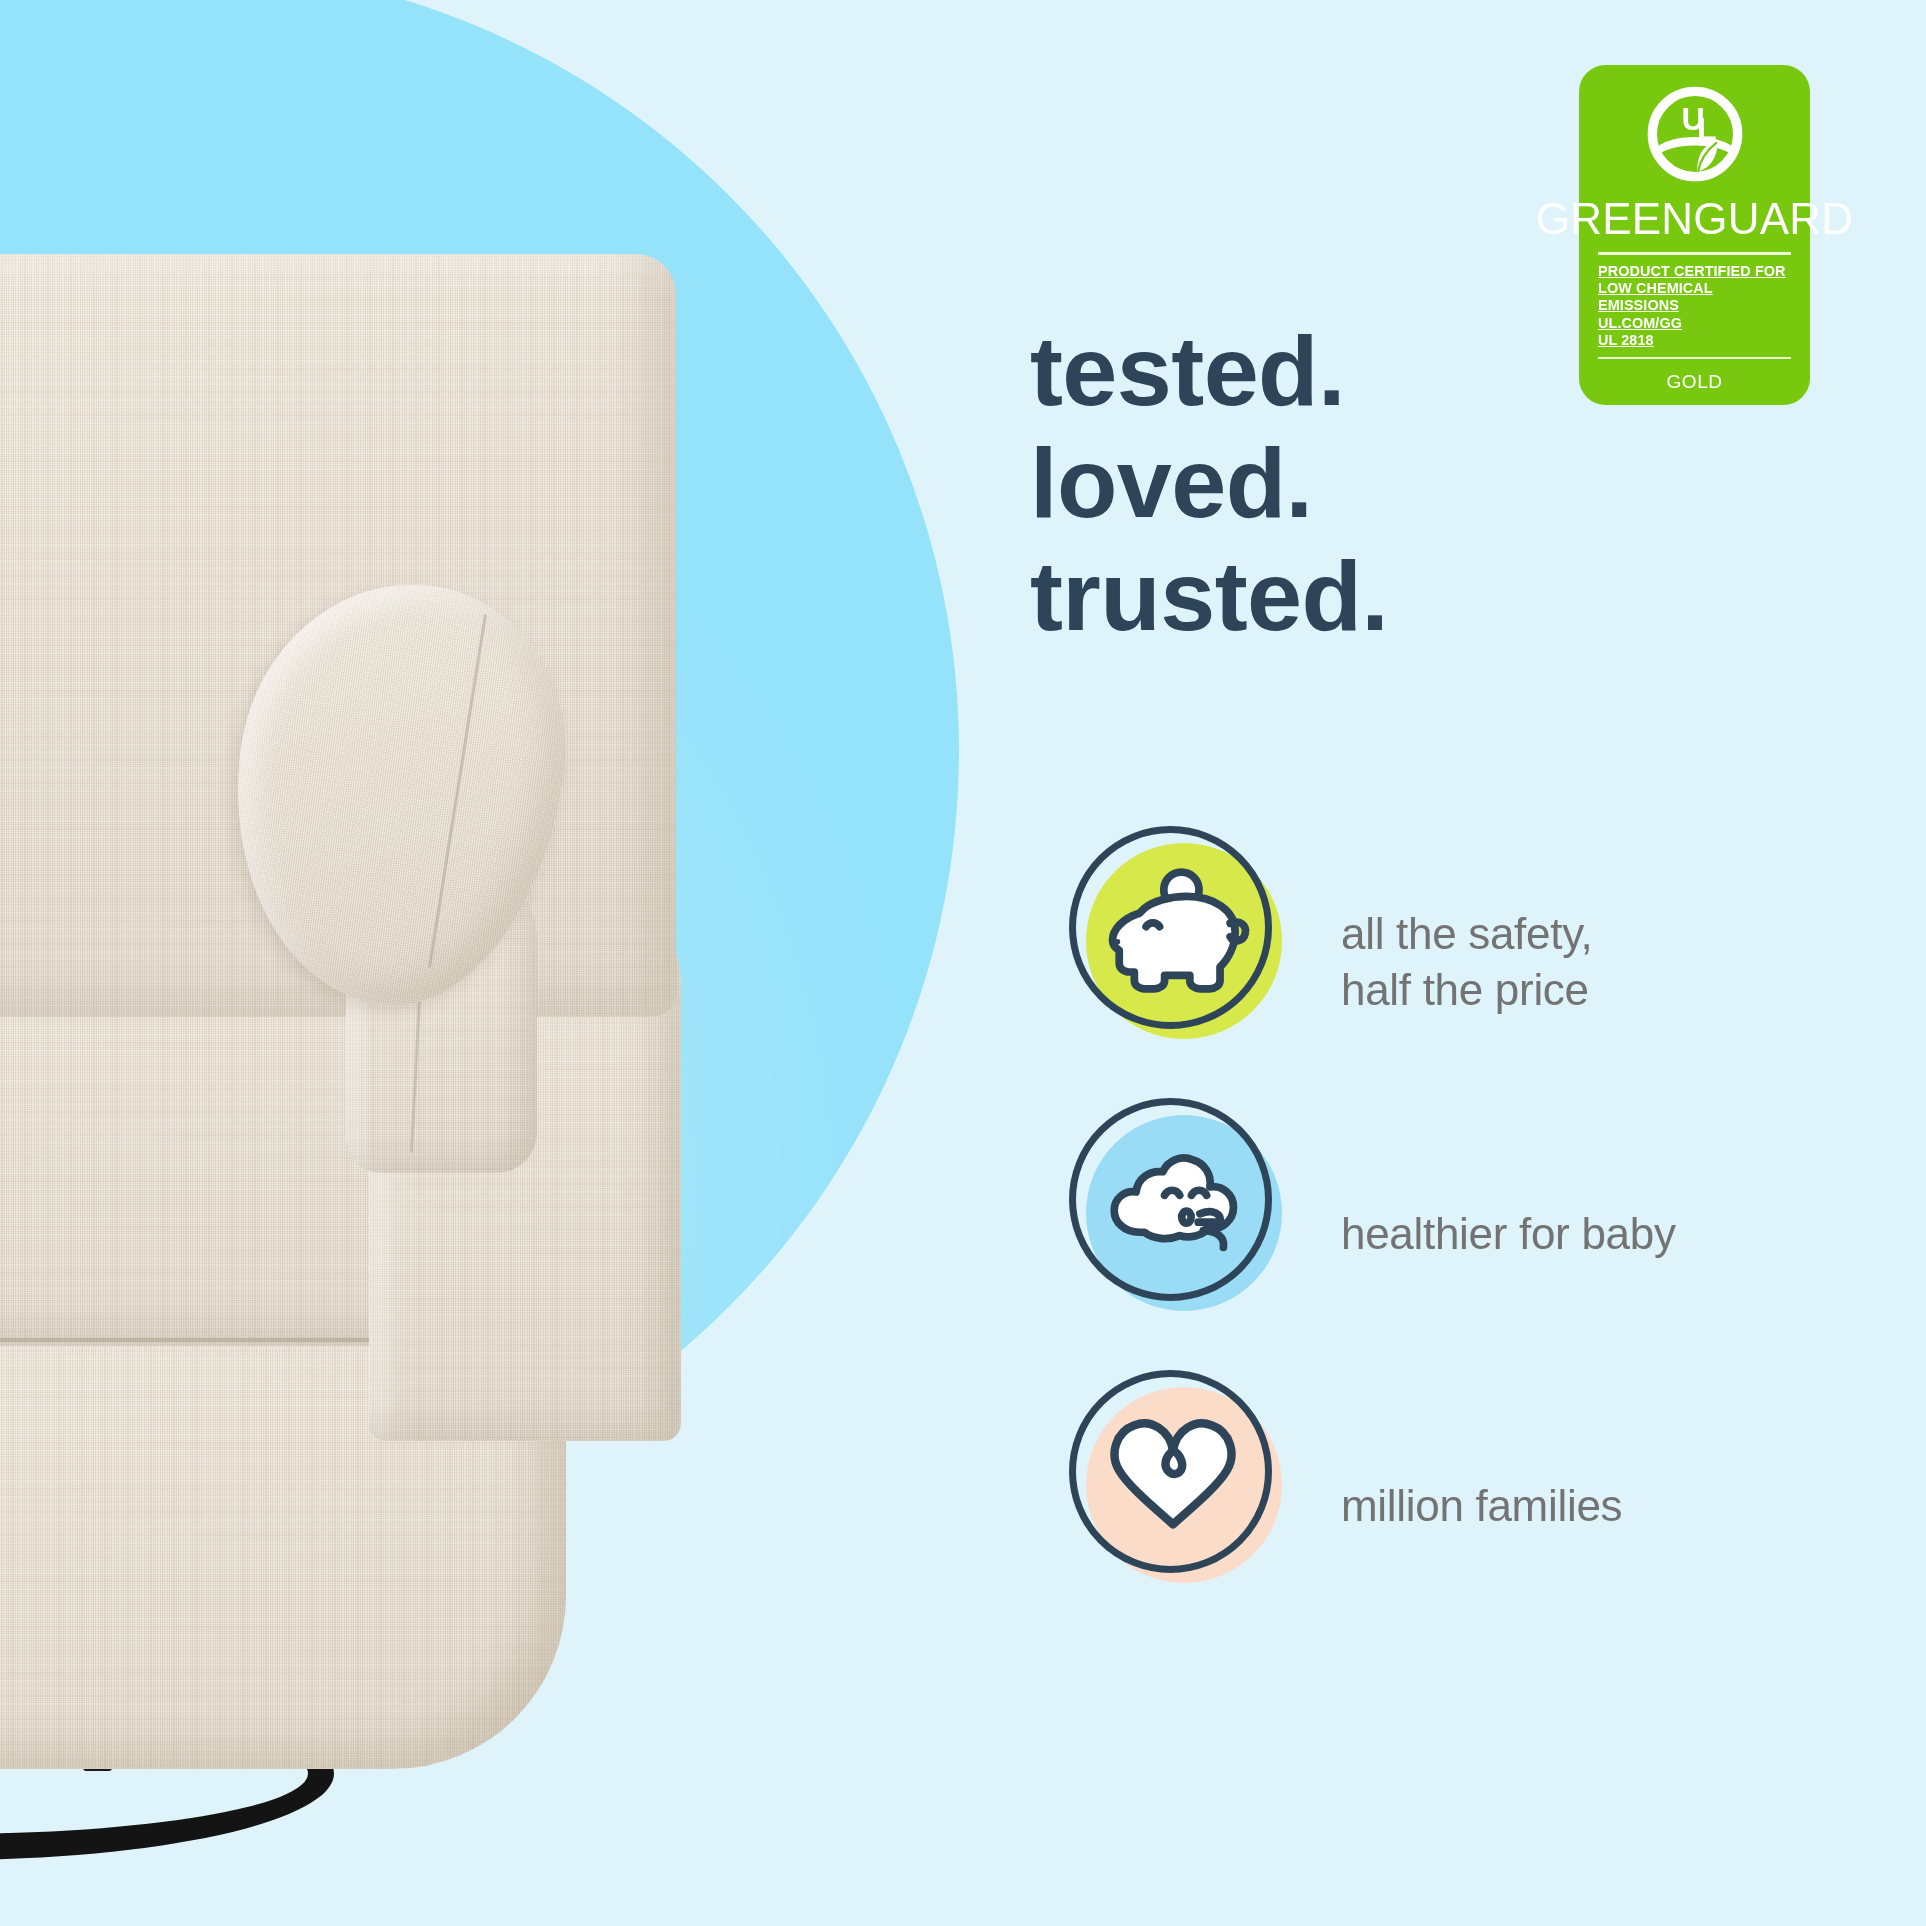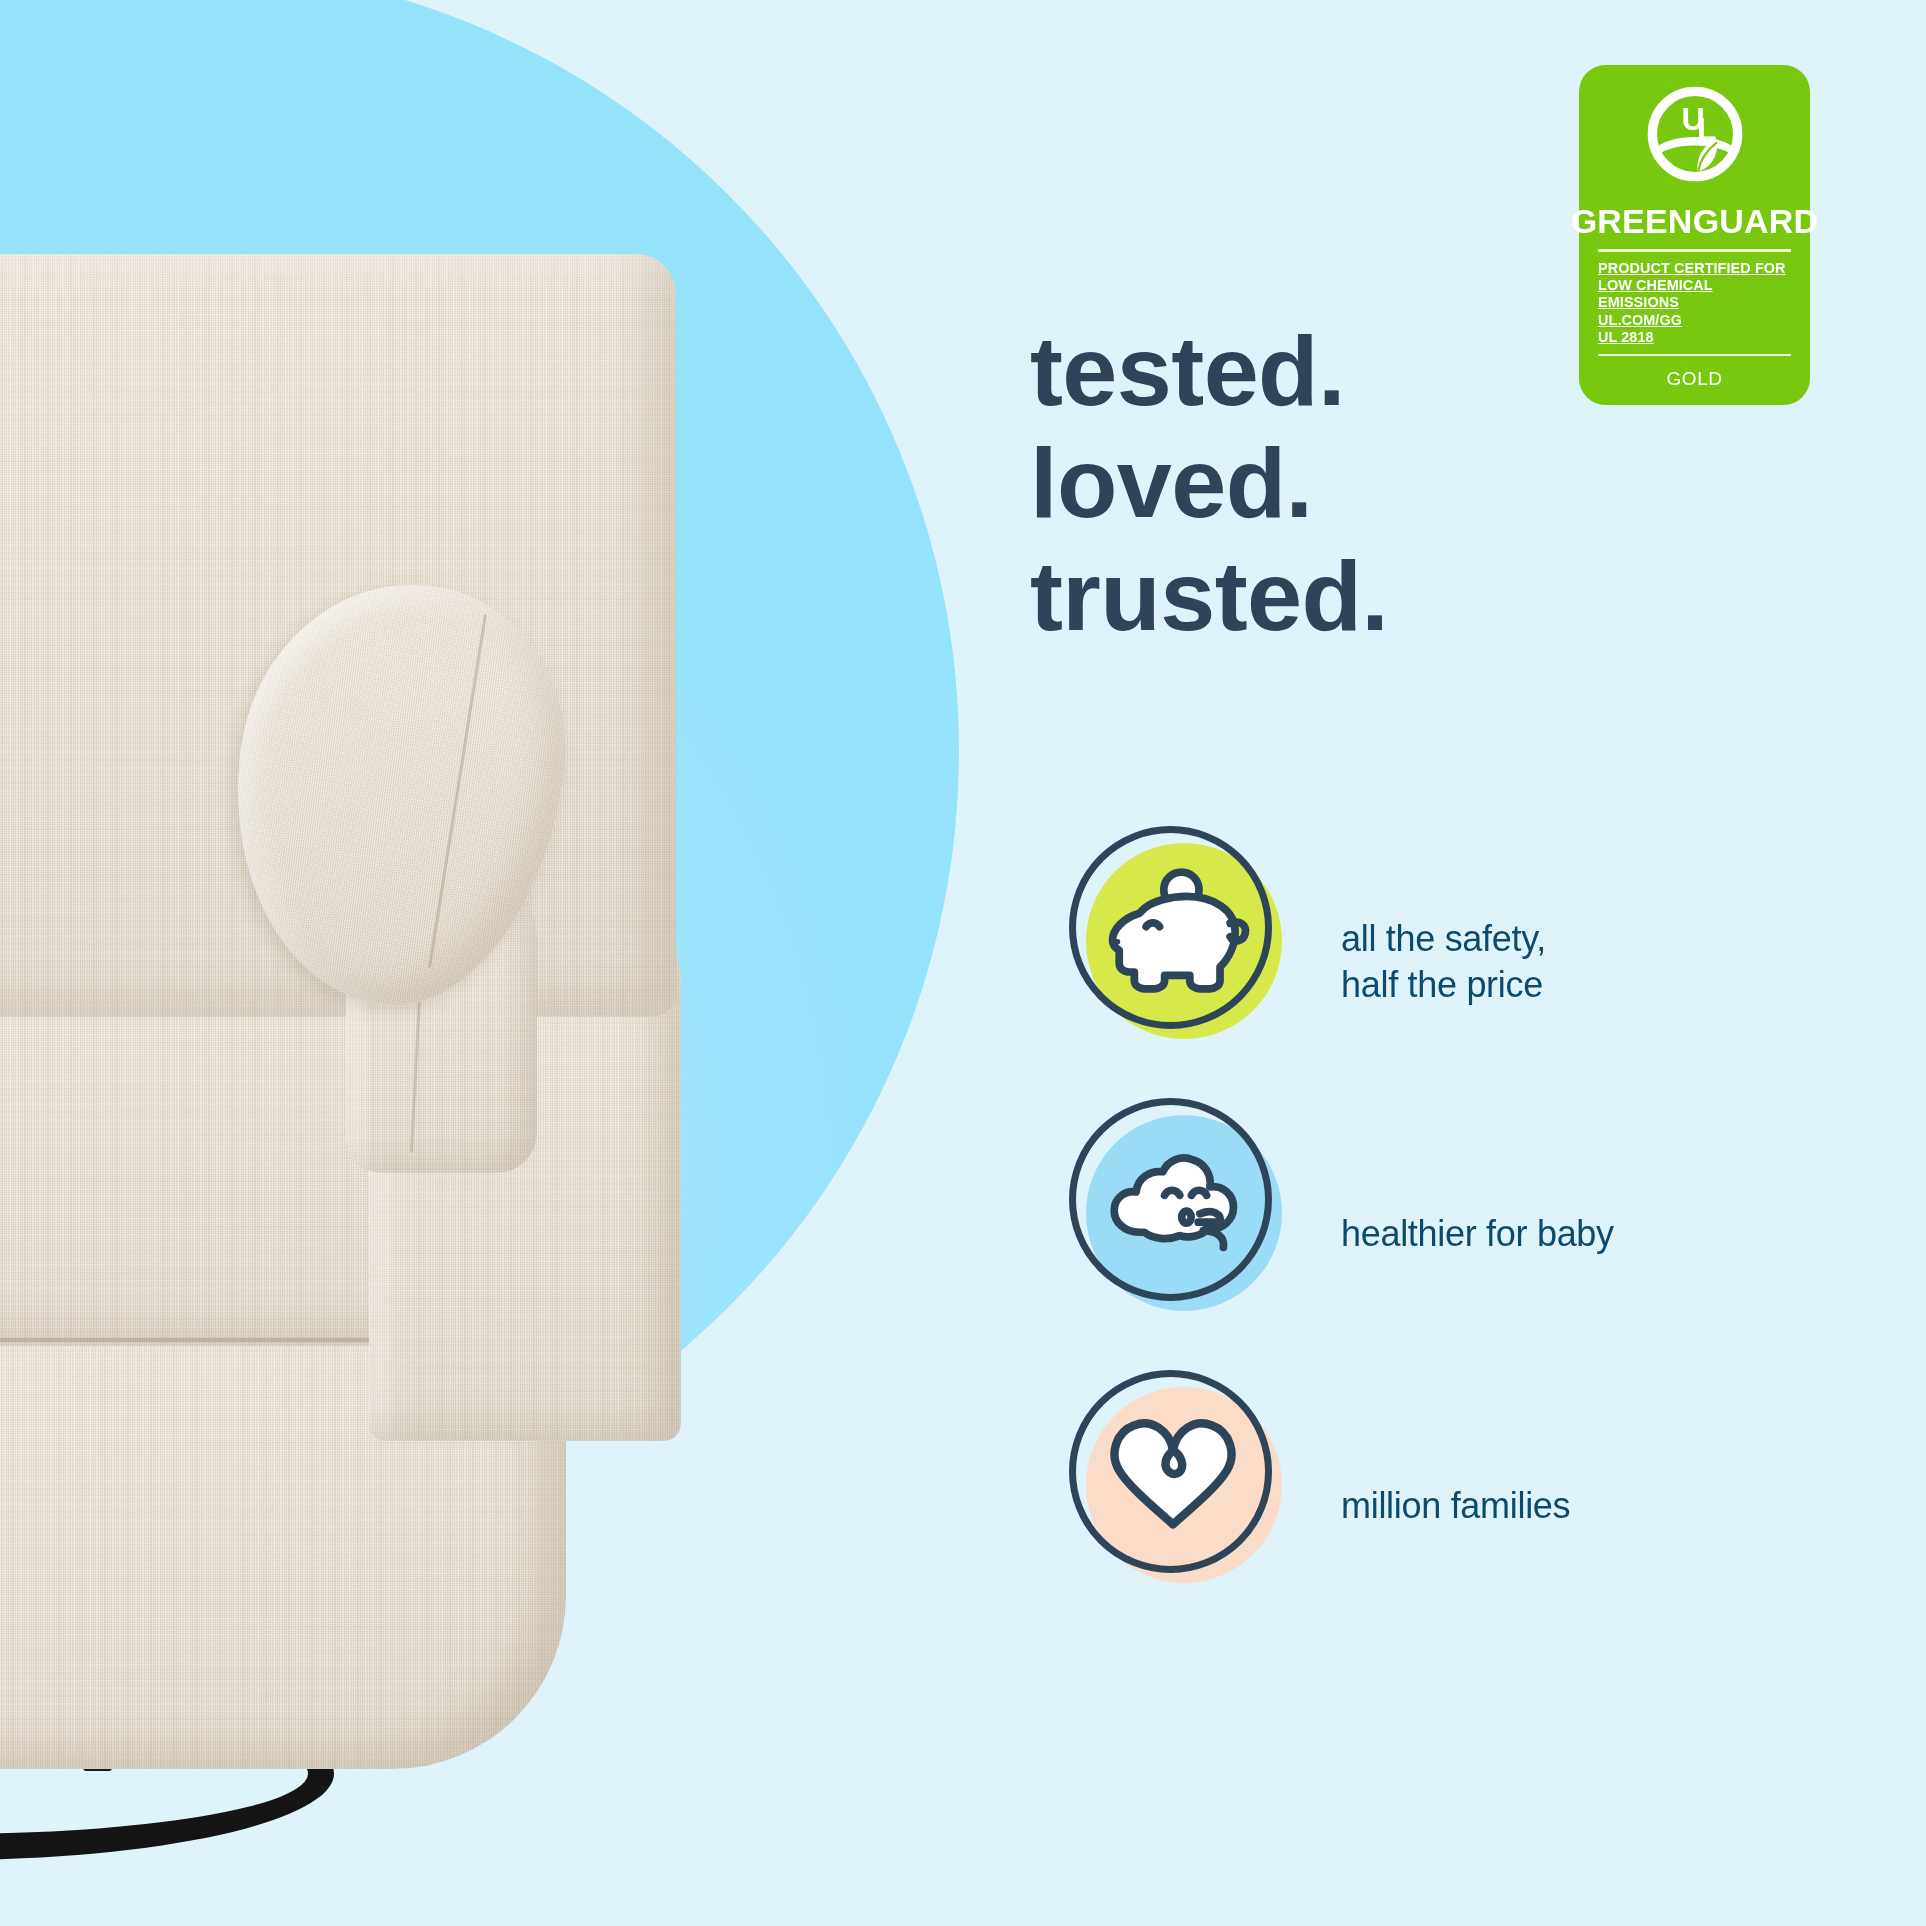--- a/index.html
+++ b/index.html
@@ -119,21 +119,21 @@
 
   
   .badge{
     position:absolute;left:1579px;top:65px;width:231px;height:340px;
     background:#77c80f;border-radius:26.6px;
     color:#ffffff;
     display:flex;flex-direction:column;align-items:center;
   }
   .badge-mark{margin-top:17.3px;width:104px;height:104px;position:relative;}
   .badge-title{
-    font-size:34px;font-weight:700;letter-spacing:0.2px;margin-top:16px;
+    font-size:44px;font-weight:400;letter-spacing:0.2px;margin-top:8px;
     font-family:"Liberation Sans", sans-serif;
   }
   .badge-rule{width:193px;height:2.9px;background:#f3fae6;margin-top:8px;opacity:.95;}
   .badge-lines{
     width:193px;margin-top:7.5px;font-size:14.4px;line-height:1.2;
     font-weight:600;letter-spacing:0.1px;text-align:left;text-decoration:underline;
   }
   .badge-rule2{width:193px;height:2.9px;background:#f3fae6;margin-top:7.5px;opacity:.95;}
   .badge-gold{font-size:19px;font-weight:500;margin-top:12px;letter-spacing:0.6px;}
 
@@ -156,21 +156,21 @@
   .feat-fill{
     position:absolute;left:17.3px;top:17.3px;width:196px;height:196px;border-radius:50%;
   }
   .feat-ring{
     position:absolute;left:0;top:0;width:203px;height:203px;border-radius:50%;
     border:7.5px solid #2d4459;box-sizing:border-box;
   }
   .feat-glyph{position:absolute;left:19.6px;top:19.6px;width:168px;height:168px;}
   .feat-text{
     position:absolute;left:272px;top:50%;transform:translateY(-50%);
-    font-size:36px;line-height:1.28;color:#0c4a6e;
+    font-size:44px;line-height:1.28;color:#737373;
     font-family:"Liberation Sans", sans-serif;font-weight:400;
     letter-spacing:-0.3px;
   }
   .feat-text span{display:block;}
 </style>
 </head>
 <body>
 
 <div id="canvas">
 

